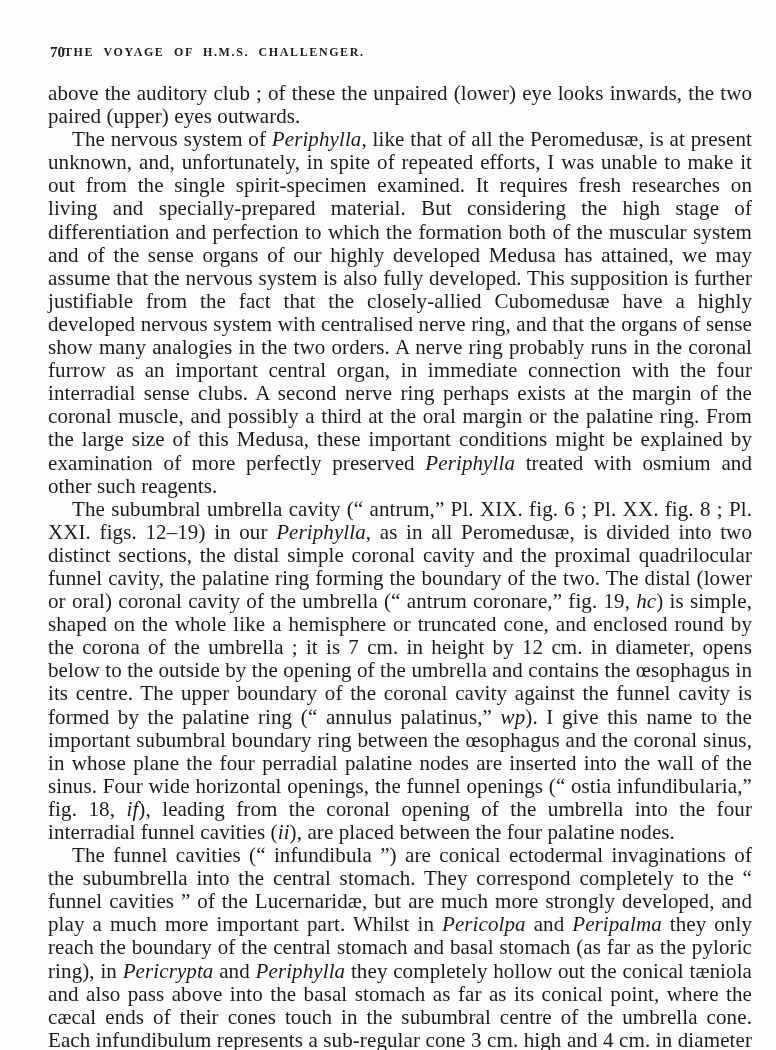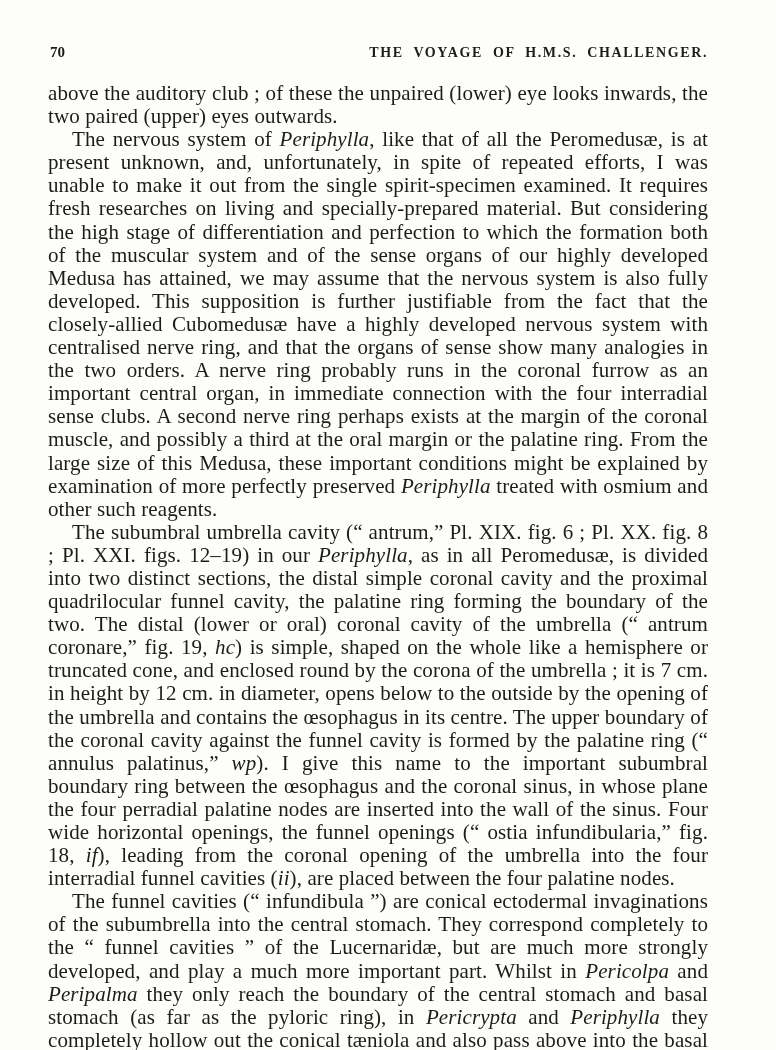--- a/index.html
+++ b/index.html
@@ -11,42 +11,42 @@
     height: 1050px;
     background: #fdfdfc;
     color: #1d1c1a;
     font-family: "Liberation Serif", "DejaVu Serif", serif;
     overflow: hidden;
   }
   .page {
     box-sizing: border-box;
     width: 776px;
     height: 1050px;
-    padding: 42px 68px 0 48px;
+    padding: 42px 24px 0 48px;
   }
   .header {
     position: relative;
     height: 26px;
     margin-bottom: 14px;
   }
   .page-number {
     position: absolute;
     left: 2px;
     top: 2px;
     font-weight: bold;
     font-size: 15px;
   }
   .running-title {
     position: absolute;
     left: 16px;
     right: 0;
     top: 3px;
-    text-align: right;
+    text-align: left;
     font-weight: bold;
-    font-size: 14px;
+    font-size: 12px;
     letter-spacing: 1.6px;
     word-spacing: 5px;
   }
   .body-text {
     font-size: 21px;
     line-height: 23.1px;
     text-align: justify;
     letter-spacing: 0.1px;
   }
   p.para {

